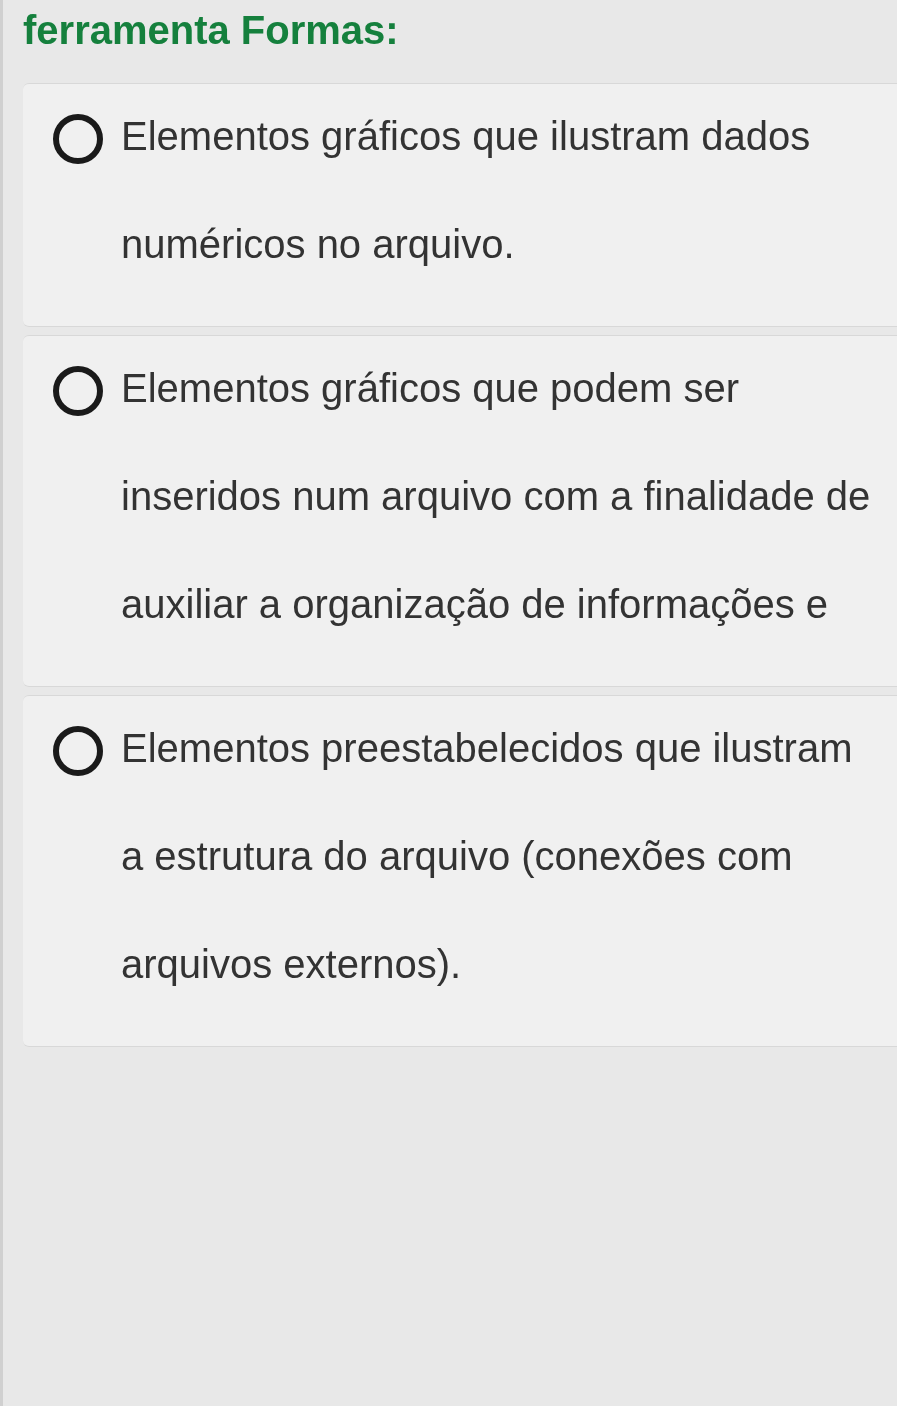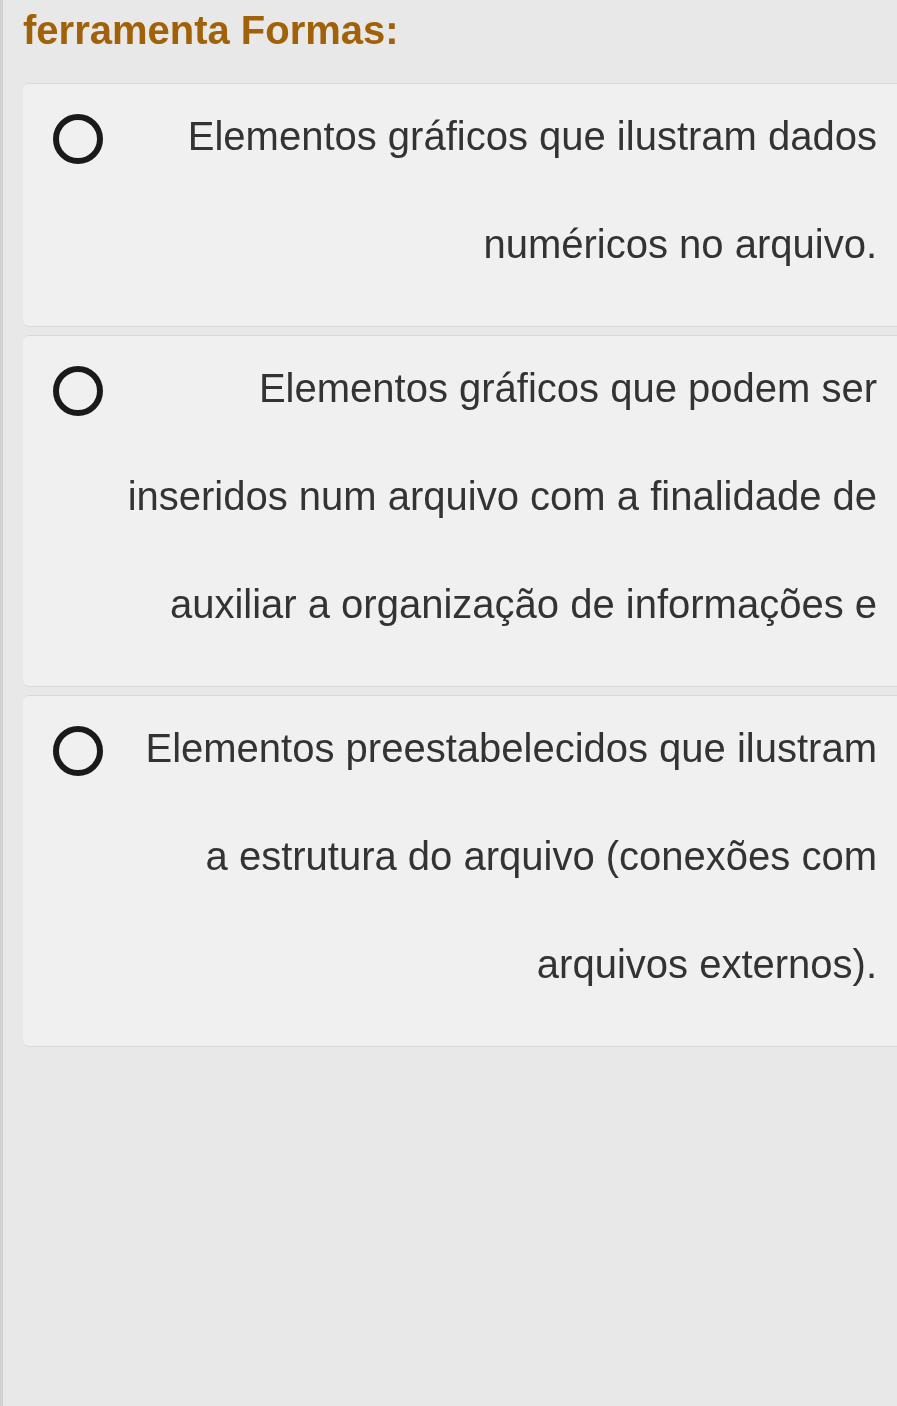--- a/index.html
+++ b/index.html
@@ -12,26 +12,25 @@
       background-color: #e8e8e8;
       width: 897px;
       height: 1406px;
       overflow: hidden;
       border-left: 3px solid #d0d0d0;
     }
     .question-header {
       padding: 8px 20px 30px 20px;
       font-size: 40px;
       font-weight: bold;
-      color: #a16207;
+      color: #15803d;
       background-color: #e8e8e8;
     }
     .options-container {
       padding: 0;
-      text-align: right;
     }
     .option-card {
       background-color: #f0f0f0;
       border-top: 1px solid #d8d8d8;
       border-bottom: 1px solid #d8d8d8;
       border-radius: 6px 0 0 6px;
       margin-left: 20px;
       margin-bottom: 8px;
       padding: 28px 20px 28px 30px;
       display: flex;

